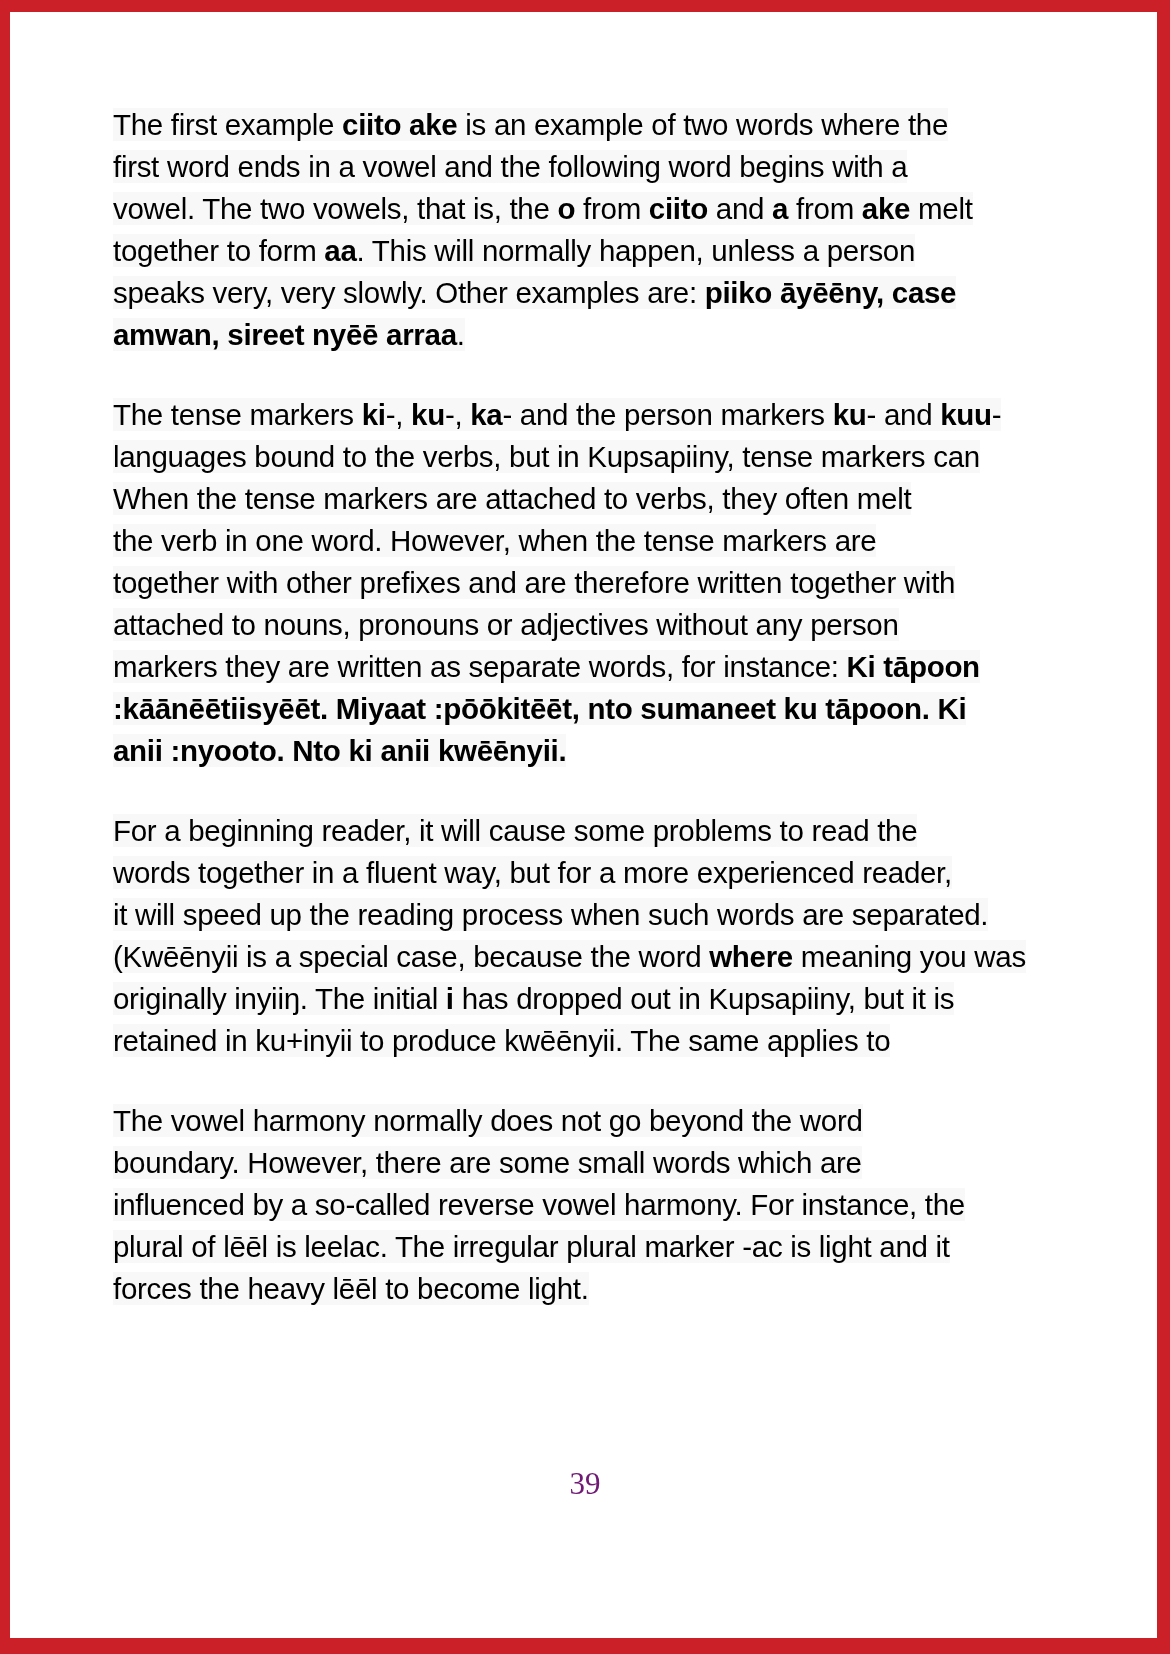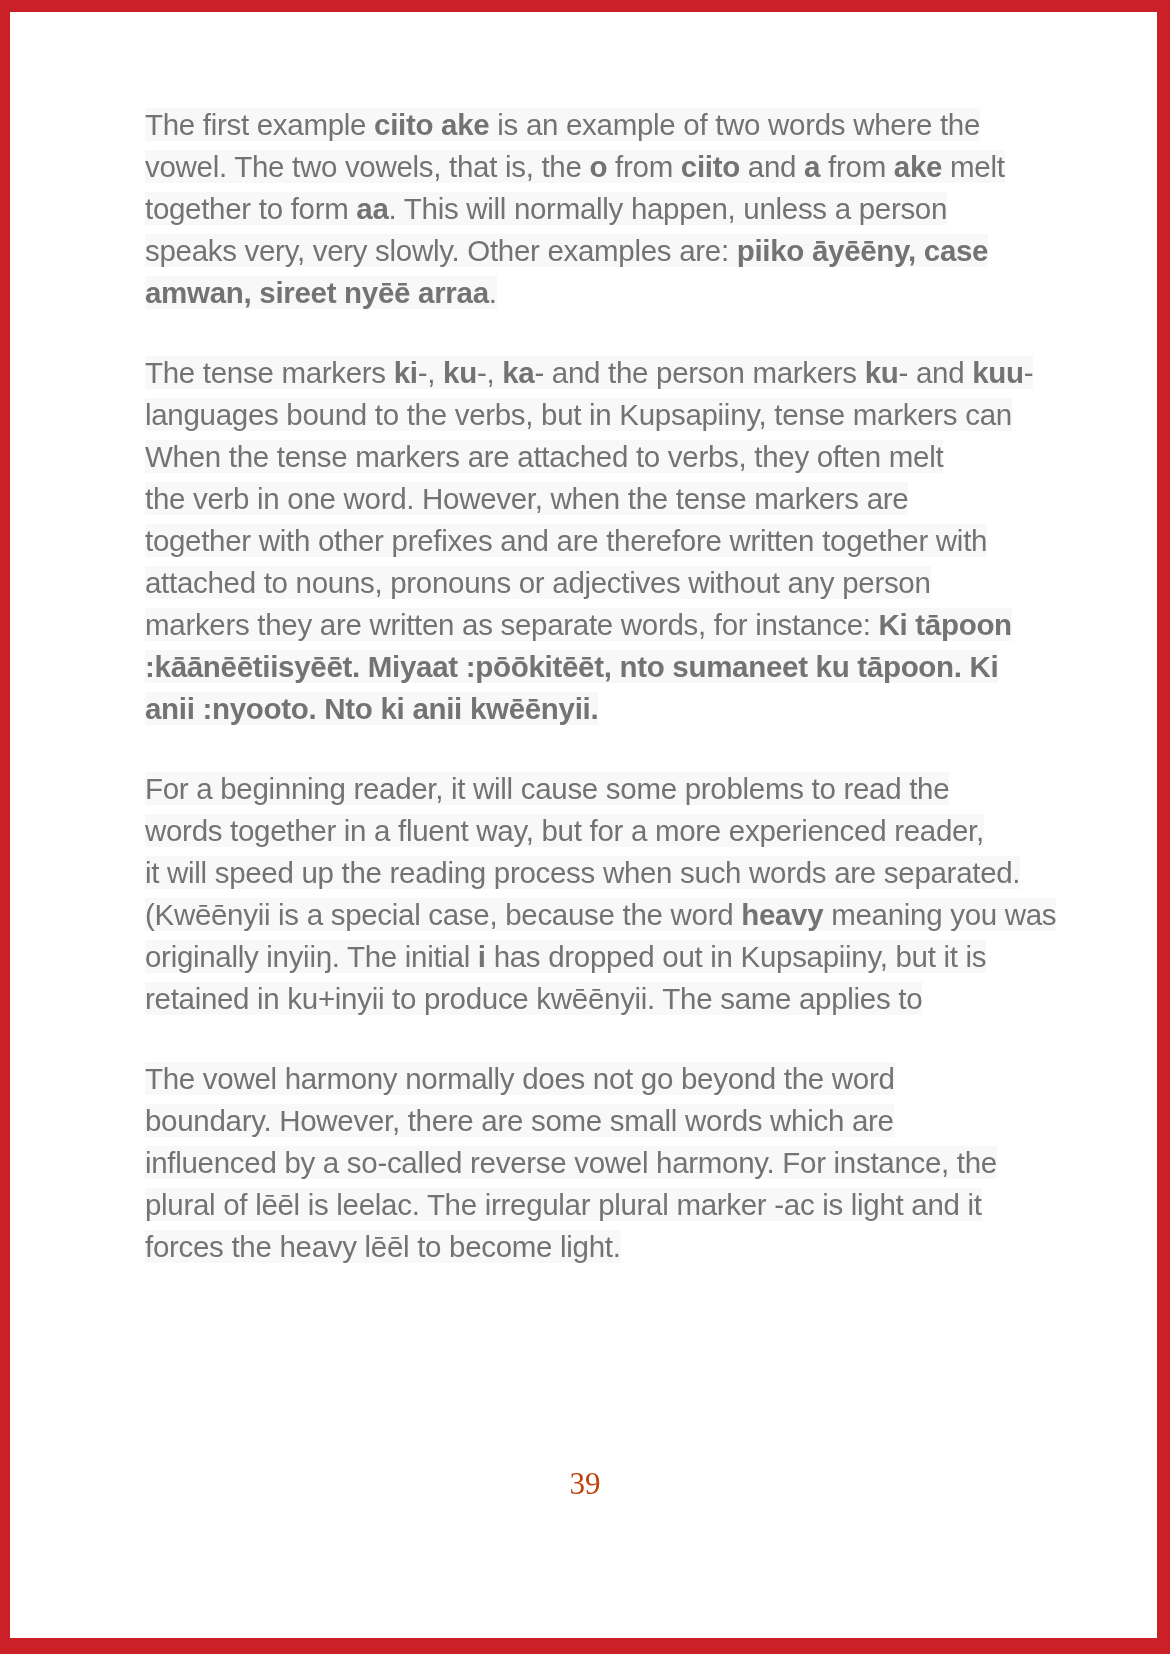--- a/index.html
+++ b/index.html
@@ -42,56 +42,57 @@
   .b { font-weight: 700; }
 
   .page-number {
     position: absolute;
     top: 1466px;
     left: 0;
     width: 100%;
     text-align: center;
     font-family: "Liberation Serif", serif;
     font-size: 31px;
-    color: #c2410c;
+    color: #701a75;
   }
 </style>
 </head>
 <body>
 
 <div>
   <div class="edge edge-top" style="background: rgb(203, 32, 39);"></div>
   <div class="edge edge-left" style="background: rgb(203, 32, 39);"></div>
   <div class="edge edge-right" style="background: rgb(203, 32, 39);"></div>
   <div class="edge edge-bottom" style="background: rgb(203, 32, 39);"></div>
 
-  <div class="text-block" style="color: #737373; margin-left: 32px;">
+  <div class="text-block" style="color: #000000;">
       <div class="para">
         <div class="line"><span class="line-inner"><span>The first example </span><span class="b">ciito ake</span><span> is an example of two words where the</span></span></div>
+        <div class="line"><span class="line-inner"><span>first word ends in a vowel and the following word begins with a</span></span></div>
         <div class="line"><span class="line-inner"><span>vowel. The two vowels, that is, the </span><span class="b">o</span><span> from </span><span class="b">ciito</span><span> and </span><span class="b">a</span><span> from </span><span class="b">ake</span><span> melt</span></span></div>
         <div class="line"><span class="line-inner"><span>together to form </span><span class="b">aa</span><span>. This will normally happen, unless a person</span></span></div>
         <div class="line"><span class="line-inner"><span>speaks very, very slowly. Other examples are: </span><span class="b">piiko āyēēny, case</span></span></div>
         <div class="line"><span class="line-inner"><span class="b">amwan, sireet nyēē arraa</span><span>.</span></span></div>
       </div>
       <div class="para">
         <div class="line"><span class="line-inner"><span>The tense markers </span><span class="b">ki</span><span>-, </span><span class="b">ku</span><span>-, </span><span class="b">ka</span><span>- and the person markers </span><span class="b">ku</span><span>- and </span><span class="b">kuu</span><span>-</span></span></div>
         <div class="line"><span class="line-inner"><span>languages bound to the verbs, but in Kupsapiiny, tense markers can</span></span></div>
         <div class="line"><span class="line-inner"><span>When the tense markers are attached to verbs, they often melt</span></span></div>
         <div class="line"><span class="line-inner"><span>the verb in one word. However, when the tense markers are</span></span></div>
         <div class="line"><span class="line-inner"><span>together with other prefixes and are therefore written together with</span></span></div>
         <div class="line"><span class="line-inner"><span>attached to nouns, pronouns or adjectives without any person</span></span></div>
         <div class="line"><span class="line-inner"><span>markers they are written as separate words, for instance: </span><span class="b">Ki tāpoon</span></span></div>
         <div class="line"><span class="line-inner"><span class="b">:kāānēētiisyēēt. Miyaat :pōōkitēēt, nto sumaneet ku tāpoon. Ki</span></span></div>
         <div class="line"><span class="line-inner"><span class="b">anii :nyooto. Nto ki anii kwēēnyii.</span></span></div>
       </div>
       <div class="para">
         <div class="line"><span class="line-inner"><span>For a beginning reader, it will cause some problems to read the</span></span></div>
         <div class="line"><span class="line-inner"><span>words together in a fluent way, but for a more experienced reader,</span></span></div>
         <div class="line"><span class="line-inner"><span>it will speed up the reading process when such words are separated.</span></span></div>
-        <div class="line"><span class="line-inner"><span>(Kwēēnyii is a special case, because the word </span><span class="b">heavy</span><span> meaning you was</span></span></div>
+        <div class="line"><span class="line-inner"><span>(Kwēēnyii is a special case, because the word </span><span class="b">where</span><span> meaning you was</span></span></div>
         <div class="line"><span class="line-inner"><span>originally inyiiŋ. The initial </span><span class="b">i</span><span> has dropped out in Kupsapiiny, but it is</span></span></div>
         <div class="line"><span class="line-inner"><span>retained in ku+inyii to produce kwēēnyii. The same applies to</span></span></div>
       </div>
       <div class="para">
         <div class="line"><span class="line-inner"><span>The vowel harmony normally does not go beyond the word</span></span></div>
         <div class="line"><span class="line-inner"><span>boundary. However, there are some small words which are</span></span></div>
         <div class="line"><span class="line-inner"><span>influenced by a so-called reverse vowel harmony. For instance, the</span></span></div>
         <div class="line"><span class="line-inner"><span>plural of lēēl is leelac. The irregular plural marker -ac is light and it</span></span></div>
         <div class="line"><span class="line-inner"><span>forces the heavy lēēl to become light.</span></span></div>
       </div>

